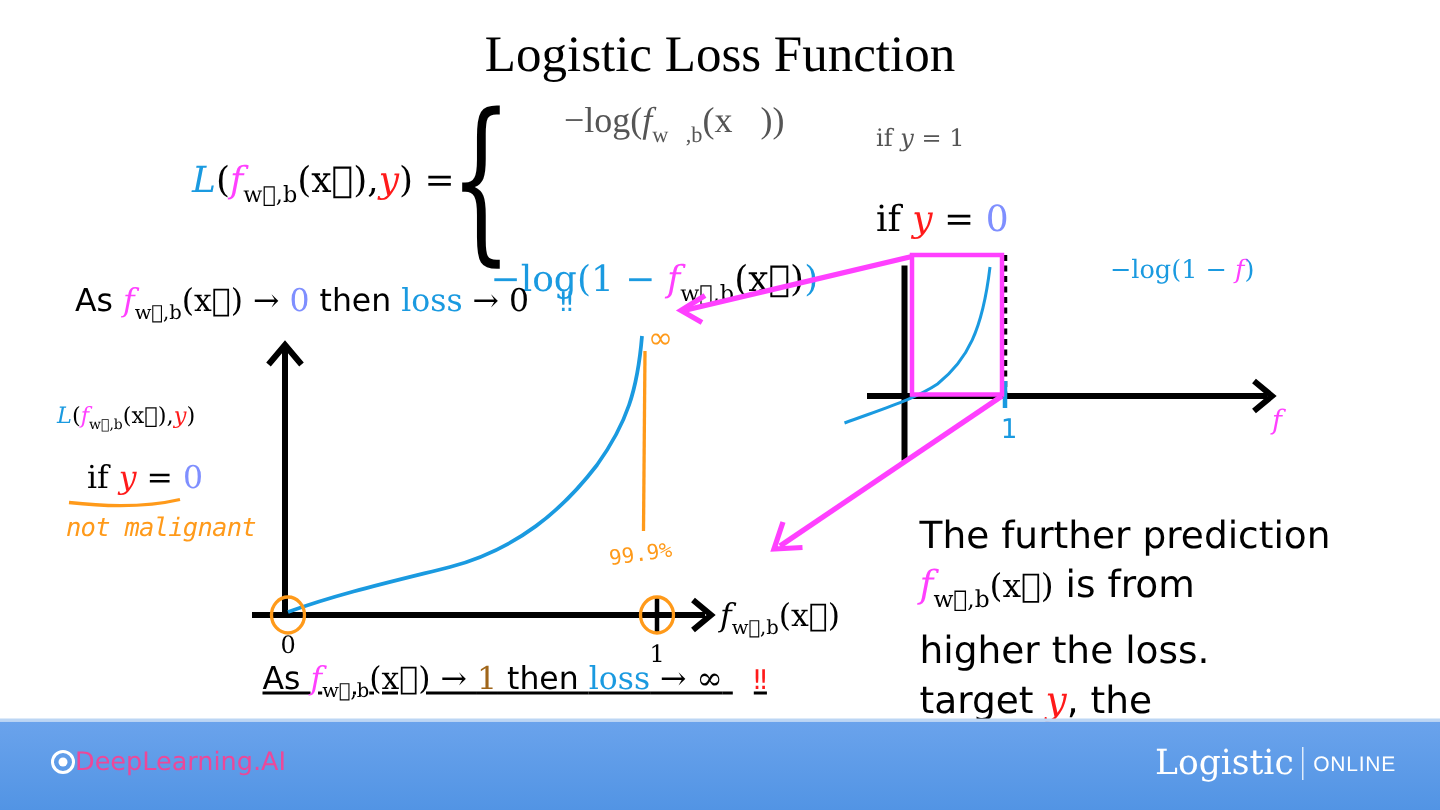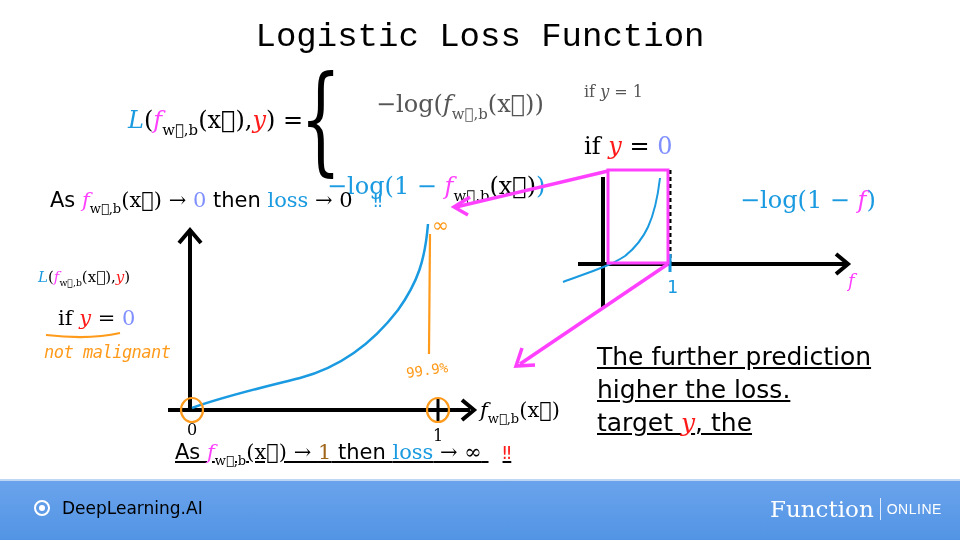--- a/index.html
+++ b/index.html
@@ -1,50 +1,50 @@
 <!DOCTYPE html>
 <html><head>
 <meta charset="utf-8">
 <style>
   html, body { margin: 0; padding: 0; }
   body { width: 960px; height: 540px; position: relative; background: #ffffff; overflow: hidden;
          font-family: "DejaVu Sans", sans-serif; color: #000; }
   .abs { position: absolute; }
-  .title { left: 0; width: 960px; top: 18px; text-align: center; font-size: 34px; font-family: Liberation Mono, monospace; }
+  .title { left: 0; width: 960px; top: 18px; text-align: center; font-size: 34px; font-family: Liberation Serif, serif; }
   .math { font-family: "DejaVu Serif", serif; }
   .it { font-style: italic; }
   .sub { font-size: 0.62em; vertical-align: -0.45em; }
   .c-blue { color: #1a9ae0; }
   .c-pink { color: #ff40ff; }
   .c-red { color: #ff1a1a; }
   .c-lblue { color: #7f8fff; }
   .c-gray { color: #555; }
   .c-brown { color: #a0661a; }
   .eq-main { left: 128px; top: 106px; font-size: 24px; text-align: center; }
   .brace { left: 300px; top: 60px; font-size: 118px; font-family: "DejaVu Serif", serif; font-weight: 100; transform: scaleX(0.55); transform-origin: left top; line-height: 1; }
-  .case1 { left: 376px; top: 90px; font-size: 24px; }
+  .case1 { left: 376px; top: 68px; font-size: 24px; font-family: Liberation Serif, serif; }
   .case1-cond { left: 584px; top: 82px; font-size: 16px; }
   .case2 { left: 327px; top: 132px; font-size: 24px; margin-top: 40px; }
   .case2-cond { left: 584px; top: 132px; font-size: 24px; }
   .as0 { left: 50px; top: 188px; font-size: 21px; }
   .as1 { left: 175px; top: 440px; font-size: 21px; text-decoration: underline; }
   .left-label { left: 38px; top: 268px; font-size: 15px; }
   .left-if { left: 58px; top: 306px; font-size: 21px; }
   .not-mal { left: 44px; top: 342px; font-size: 17px; font-style: italic; font-family: "DejaVu Sans Mono", monospace; color: #ff9a1a; letter-spacing: -0.5px; }
   .tick0 { left: 187px; top: 420px; font-size: 16px; }
   .tick1 { left: 433px; top: 426px; font-size: 16px; }
   .xlabel { left: 480px; top: 398px; font-size: 21px; }
-  .mini-label { left: 740px; top: 186px; font-size: 24px; }
+  .mini-label { left: 740px; top: 170px; font-size: 17px; }
   .mini-f { left: 848px; top: 270px; font-size: 18px; }
   .mini-1 { left: 667px; top: 276px; font-size: 18px; color: #1a9ae0; font-family: "DejaVu Sans Mono", monospace; }
   .pct { left: 406px; top: 362px; font-size: 14px; color: #ff9a1a; transform: rotate(-8deg); font-family: "DejaVu Sans Mono", monospace; }
   .inf { left: 432px; top: 213px; font-size: 20px; color: #ff9a1a; }
-  .desc { left: 597px; top: 340px; font-size: 25px; line-height: 33px; width: 320px; text-decoration: underline; }
+  .desc { left: 613px; top: 340px; font-size: 25px; line-height: 33px; width: 320px; }
   .footer { left: 0; top: 479px; width: 960px; height: 61px; background: linear-gradient(#6aa3ec, #5294e4); border-top: 2px solid #bcd6f4; box-sizing: border-box; }
-  .dl-logo { left: 34px; top: 498px; color: #000000; font-size: 17px; font-family: "DejaVu Sans", sans-serif; display: flex; align-items: center; gap: 12px; }
+  .dl-logo { left: 34px; top: 498px; color: #ec4899; font-size: 17px; font-family: "DejaVu Sans", sans-serif; display: flex; align-items: center; gap: 0; }
   .dl-circle { width: 16px; height: 16px; border-radius: 50%; border: 2px solid #fff; box-sizing: border-box; position: relative; }
   .dl-circle::after { content: ""; position: absolute; left: 3px; top: 3px; width: 6px; height: 6px; border-radius: 50%; background: #fff; }
   .stan { left: 770px; top: 496px; color: #fff; font-size: 23px; font-family: "DejaVu Serif", serif; display: flex; align-items: center; }
   .stan-sep { width: 1px; height: 22px; background: #fff; margin: 0 6px; opacity: 0.8; }
   .stan-online { font-size: 14px; font-family: Liberation Sans, sans-serif; letter-spacing: 0.5px; }
   svg.overlay { position: absolute; left: 0; top: 0; }
 </style>
 </head>
 <body>
 
@@ -98,20 +98,21 @@
 <div class="abs inf">∞</div>
 
 <div class="abs math mini-label c-blue">
   <span>−log(1 − </span><span class="it c-pink">f</span><span>)</span>
 </div>
 <div class="abs math it mini-f c-pink">f</div>
 <div class="abs mini-1">1</div>
 
 <div class="abs desc">
   <div>The further prediction</div>
+  <div><span class="math it c-pink">f</span><span class="math sub">w⃗,b</span><span class="math" style="font-size:22px">(x⃗)</span><span> is from</span></div>
   <div>higher the loss.</div>
   <div><span>target </span><span class="math it c-red">y</span><span>, the</span></div>
 </div>
 
 <svg class="overlay" width="960" height="540">
 
   <g>
     <line x1="190" y1="232" x2="190" y2="412" stroke="#000" stroke-width="4"></line>
     <polyline points="179,243 190,230 201,243" fill="none" stroke="#000" stroke-width="4"></polyline>
     <line x1="168" y1="410" x2="470" y2="410" stroke="#000" stroke-width="4"></line>
@@ -145,16 +146,16 @@
     <polyline points="522,348 516,366 535,365"></polyline>
   </g>
 </svg>
 
 <div class="abs footer"></div>
 <div class="abs dl-logo">
   <span class="dl-circle"></span>
   <span>DeepLearning.AI</span>
 </div>
 <div class="abs stan">
-  <span>Function</span>
+  <span>Logistic</span>
   <span class="stan-sep"></span>
   <span class="stan-online">ONLINE</span>
 </div>
 
 </body></html>

